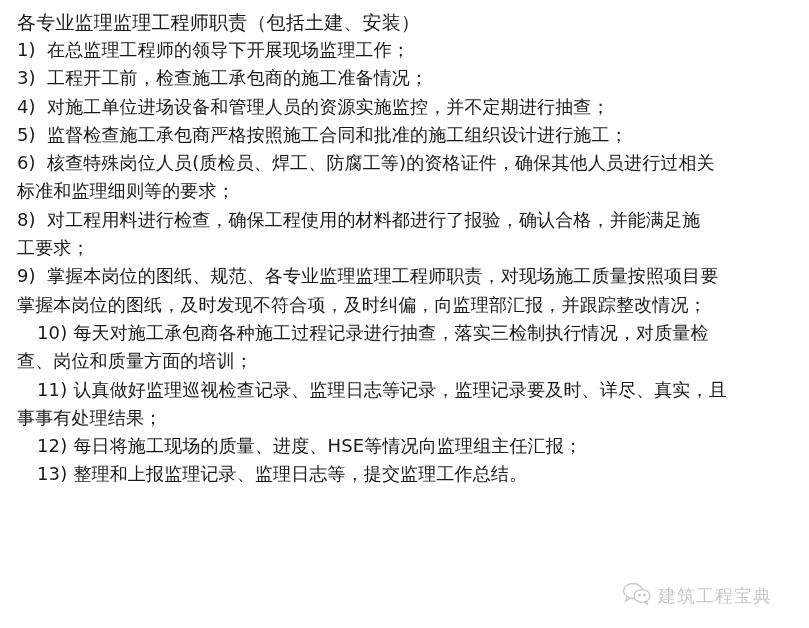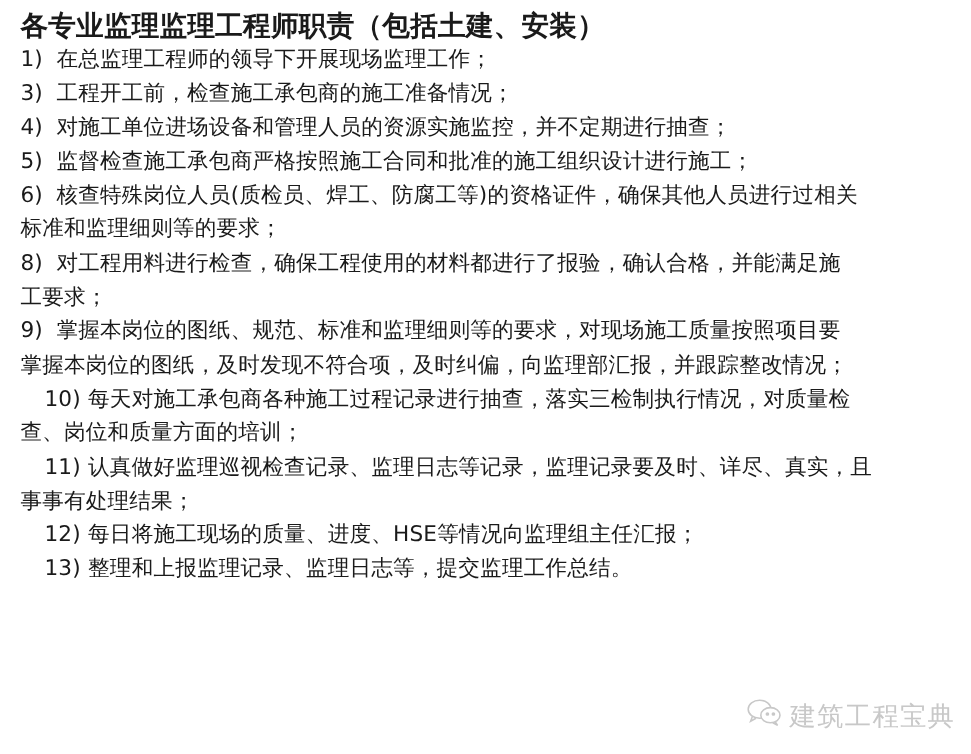--- a/index.html
+++ b/index.html
@@ -1,24 +1,24 @@
 <!DOCTYPE html>
 <html><head>
 <meta charset="utf-8">
 <style>
   html, body { margin: 0; padding: 0; background: #ffffff; }
   body { width: 809px; height: 628px; overflow: hidden; position: relative;
          font-family: "DejaVu Sans", "Liberation Sans", sans-serif; color: #1a1a1a; }
   .doc { position: absolute; left: 17px; top: 8px; width: 775px; }
-  .title { font-size: 23px; font-weight: bold; line-height: 28px; height: 28px; letter-spacing: 0.2px; white-space: nowrap; }
+  .title { font-size: 19px; font-weight: normal; line-height: 28px; height: 28px; letter-spacing: 0.2px; white-space: nowrap; }
   .line { font-size: 18px; line-height: 28.3px; white-space: nowrap; letter-spacing: 0.15px; }
   .num { display: inline-block; min-width: 30px; }
   .num.wide { min-width: 0; margin-right: 6px; margin-left: 20px; }
   .watermark { position: absolute; left: 622px; top: 582px; display: flex; align-items: center;
-               color: #c8c8c8; font-size: 22px; letter-spacing: 1px; }
+               color: #c8c8c8; font-size: 18px; letter-spacing: 1px; }
   .watermark svg { margin-right: 6px; }
 </style>
 </head>
 <body>
 
 <div class="doc">
   <div class="title">各专业监理监理工程师职责（包括土建、安装）</div>
 
   <div>
     <div class="line"><span class="num">1)</span><span>在总监理工程师的领导下开展现场监理工作；</span></div>
@@ -34,21 +34,21 @@
   </div>
   <div>
     <div class="line"><span class="num">6)</span><span>核查特殊岗位人员(质检员、焊工、防腐工等)的资格证件，确保其他人员进行过相关</span></div>
     <div class="line">标准和监理细则等的要求；</div>
   </div>
   <div>
     <div class="line"><span class="num">8)</span><span>对工程用料进行检查，确保工程使用的材料都进行了报验，确认合格，并能满足施</span></div>
     <div class="line">工要求；</div>
   </div>
   <div>
-    <div class="line"><span class="num">9)</span><span>掌握本岗位的图纸、规范、标准和监理细则等的要求，对现场施工质量按照项目要</span></div>
+    <div class="line"><span class="num">9)</span><span>掌握本岗位的图纸、规范、各专业监理监理工程师职责，对现场施工质量按照项目要</span></div>
     <div class="line">掌握本岗位的图纸，及时发现不符合项，及时纠偏，向监理部汇报，并跟踪整改情况；</div>
   </div>
   <div>
     <div class="line"><span class="num wide">10)</span><span>每天对施工承包商各种施工过程记录进行抽查，落实三检制执行情况，对质量检</span></div>
     <div class="line">查、岗位和质量方面的培训；</div>
   </div>
   <div>
     <div class="line"><span class="num wide">11)</span><span>认真做好监理巡视检查记录、监理日志等记录，监理记录要及时、详尽、真实，且</span></div>
     <div class="line">事事有处理结果；</div>
   </div>

